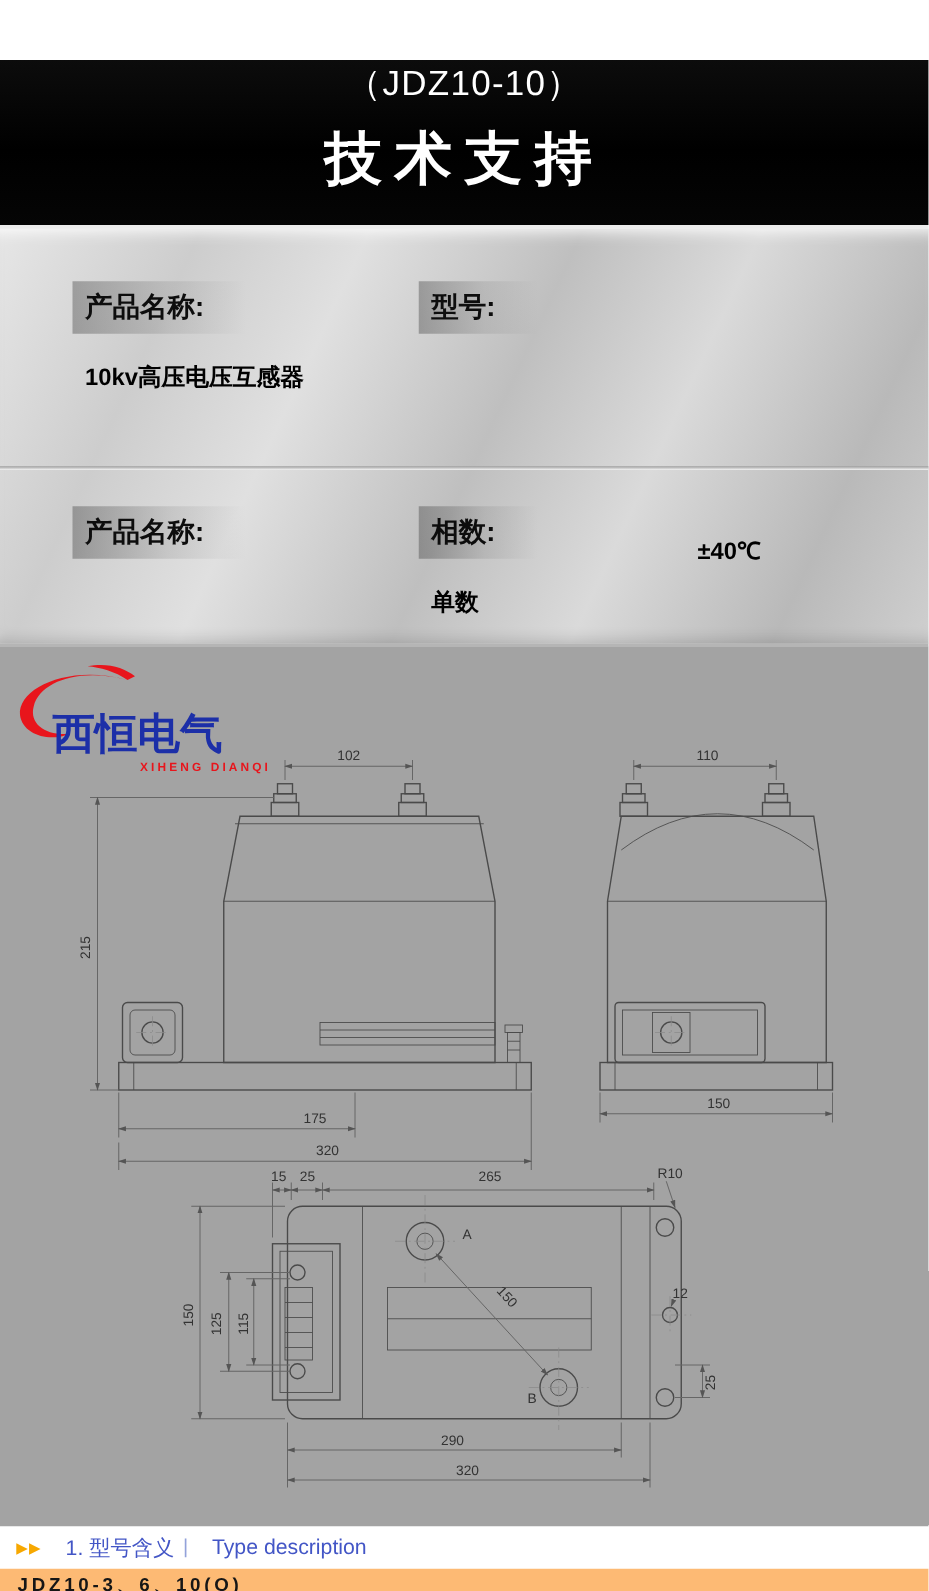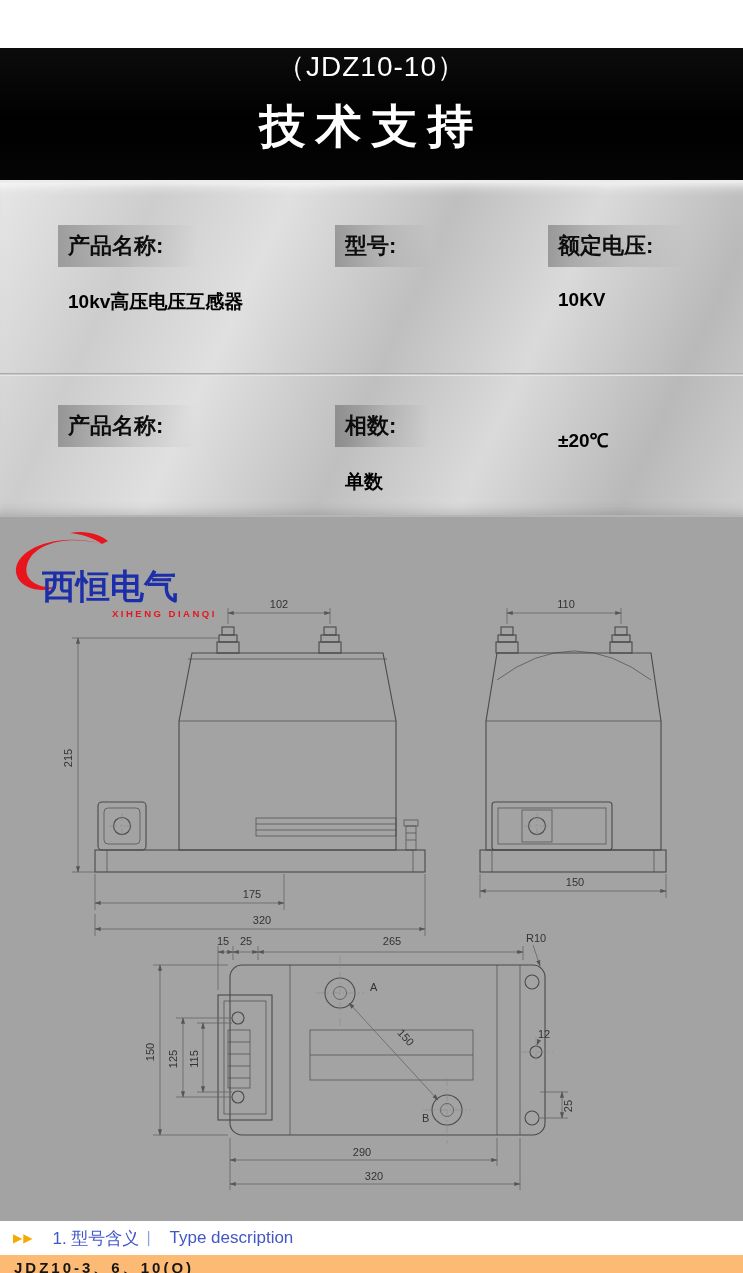--- a/index.html
+++ b/index.html
@@ -67,38 +67,34 @@
 
   <section class="spec-panel">
     <div class="spec-row">
       <div class="spec-cell">
         <div class="spec-label"><span>产品名称:</span></div>
         <div class="spec-value">10kv高压电压互感器</div>
       </div>
       <div class="spec-cell">
         <div class="spec-label"><span>型号:</span></div>
       </div>
-      <div class="spec-cell">
-        <div class="spec-label"><span>额定电压:</span></div>
-        <div class="spec-value">10KV</div>
-      </div>
     </div>
 
     <div class="spec-divider"></div>
 
     <div class="spec-row">
       <div class="spec-cell">
         <div class="spec-label"><span>产品名称:</span></div>
       </div>
       <div class="spec-cell">
         <div class="spec-label"><span>相数:</span></div>
         <div class="spec-value">单数</div>
       </div>
       <div class="spec-cell">
-        <div class="spec-value">±20℃</div>
+        <div class="spec-value">±40℃</div>
       </div>
     </div>
   </section>
 
   <section class="drawing-area">
     <svg width="743" height="704" viewBox="0 487 743 704">
       <defs>
         <marker id="arr" viewBox="0 0 10 10" refX="9" refY="5" markerWidth="8" markerHeight="8" orient="auto-start-reverse">
           <path d="M0,1.8 L10,5 L0,8.2 Z" fill="#555"></path>
         </marker>

